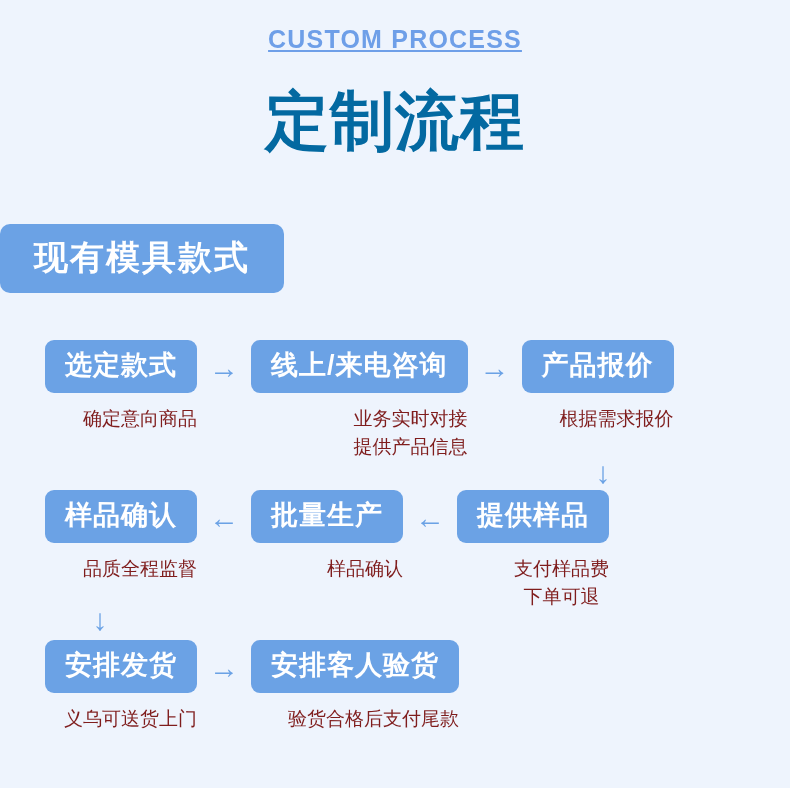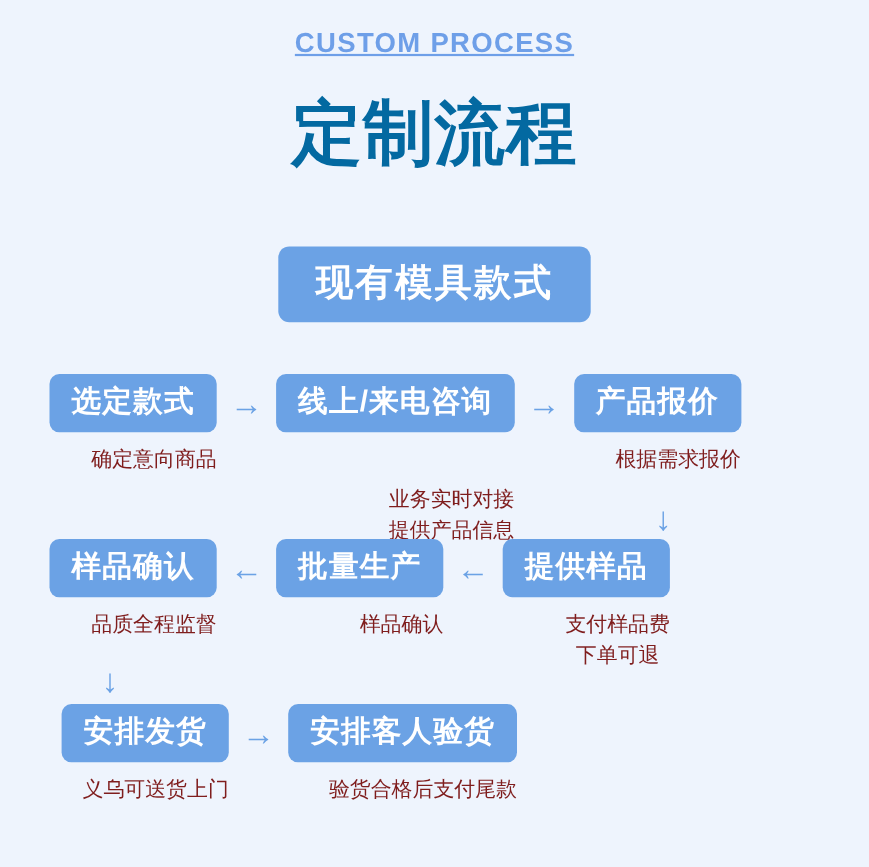--- a/index.html
+++ b/index.html
@@ -34,21 +34,20 @@
     font-size: 64px;
     font-weight: bold;
     color: #0369a1;
     line-height: 1.25;
     margin-top: 27px;
     letter-spacing: 1px;
   }
 
   
   .hero-wrap {
-    text-align: center;
     margin-top: 63px;
   }
   .hero-pill {
     display: inline-block;
     background: #6ba2e5;
     color: #ffffff;
     font-size: 34px;
     font-weight: bold;
     letter-spacing: 2px;
     border-radius: 10px;
@@ -64,21 +63,21 @@
     width: 790px;
   }
   .row {
     display: flex;
     align-items: flex-start;
     justify-content: flex-start;
     position: relative;
   }
   .row-1 { height: 150px; }
   .row-2 { height: 150px; }
-  .row-3 { height: 140px; padding-left: 11px; }
+  .row-3 { height: 140px; }
 
   .node {
     display: flex;
     flex-direction: column;
     align-items: flex-end;
     position: relative;
   }
   .pill {
     background: #6ba2e5;
     color: #ffffff;
@@ -113,21 +112,21 @@
     color: #6ba2e5;
     font-size: 30px;
     line-height: 1;
     position: absolute;
     width: 40px;
     text-align: center;
   }
 
   
   .n-1-1 { margin-left: 45px; }
-  .n-1-2 { margin-left: 0px; gap: 36px; }
+  .n-1-2 { margin-left: 0px; }
   .n-1-3 { margin-left: 0px; }
 
   .n-2-1 { margin-left: 45px; }
   .n-3-1 { margin-left: 45px; }
 
   .down-r1-c3 { left: 583px; top: 118px; }
   .down-r2-c1 { left: 80px;  top: 115px; }
 </style>
 </head>
 <body>

